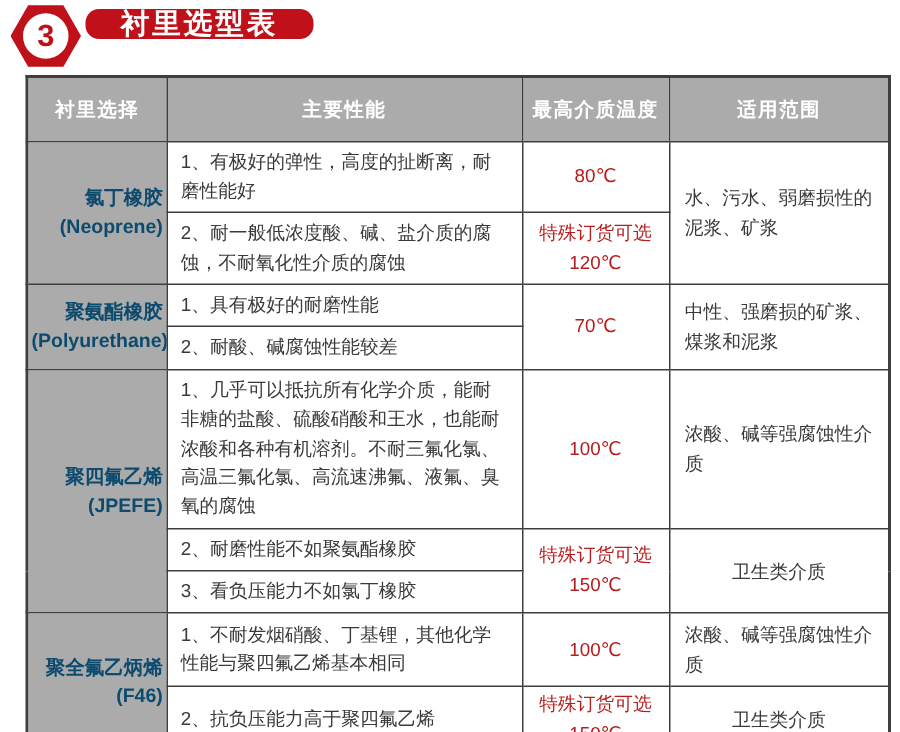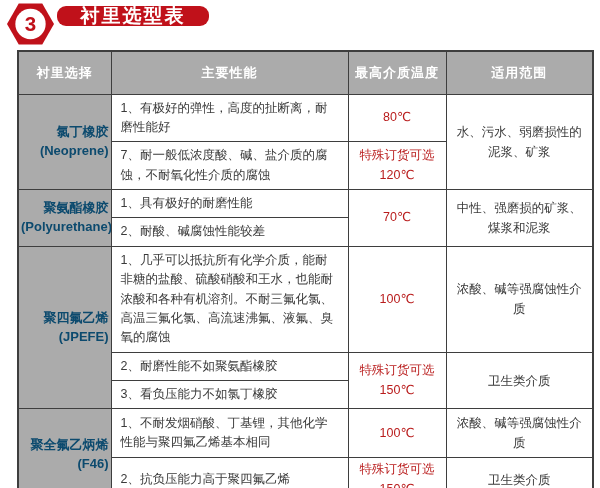--- a/index.html
+++ b/index.html
@@ -75,21 +75,21 @@
     padding: 2px 4px;
     line-height: 1.55;
   }
   td.scope {
     padding: 4px 10px;
     font-size: 12.5px;
     color: #3a3a3a;
     font-weight: 500;
     line-height: 1.6;
     vertical-align: middle;
-    text-align: center;
+    text-align: left;
   }
   td.scope.center { text-align: center; }
 </style>
 </head>
 <body>
 
 <div class="page">
 
   <div class="header">
     <svg class="badge" viewBox="0 0 48 46">
@@ -121,21 +121,21 @@
     <tr style="height:47px">
       <td class="mat" rowspan="2">
         <div>氯丁橡胶</div>
         <div>(Neoprene)</div>
       </td>
       <td class="perf">1、有极好的弹性，高度的扯断离，耐磨性能好</td>
       <td class="temp">80℃</td>
       <td class="scope" rowspan="2">水、污水、弱磨损性的泥浆、矿浆</td>
     </tr>
     <tr style="height:47px">
-      <td class="perf">7、耐一般低浓度酸、碱、盐介质的腐蚀，不耐氧化性介质的腐蚀</td>
+      <td class="perf">2、耐一般低浓度酸、碱、盐介质的腐蚀，不耐氧化性介质的腐蚀</td>
       <td class="temp">特殊订货可选120℃</td>
     </tr>
 
     <tr style="height:27px">
       <td class="mat" rowspan="2">
         <div>聚氨酯橡胶</div>
         <div>(Polyurethane)</div>
       </td>
       <td class="perf">1、具有极好的耐磨性能</td>
       <td class="temp" rowspan="2">70℃</td>

